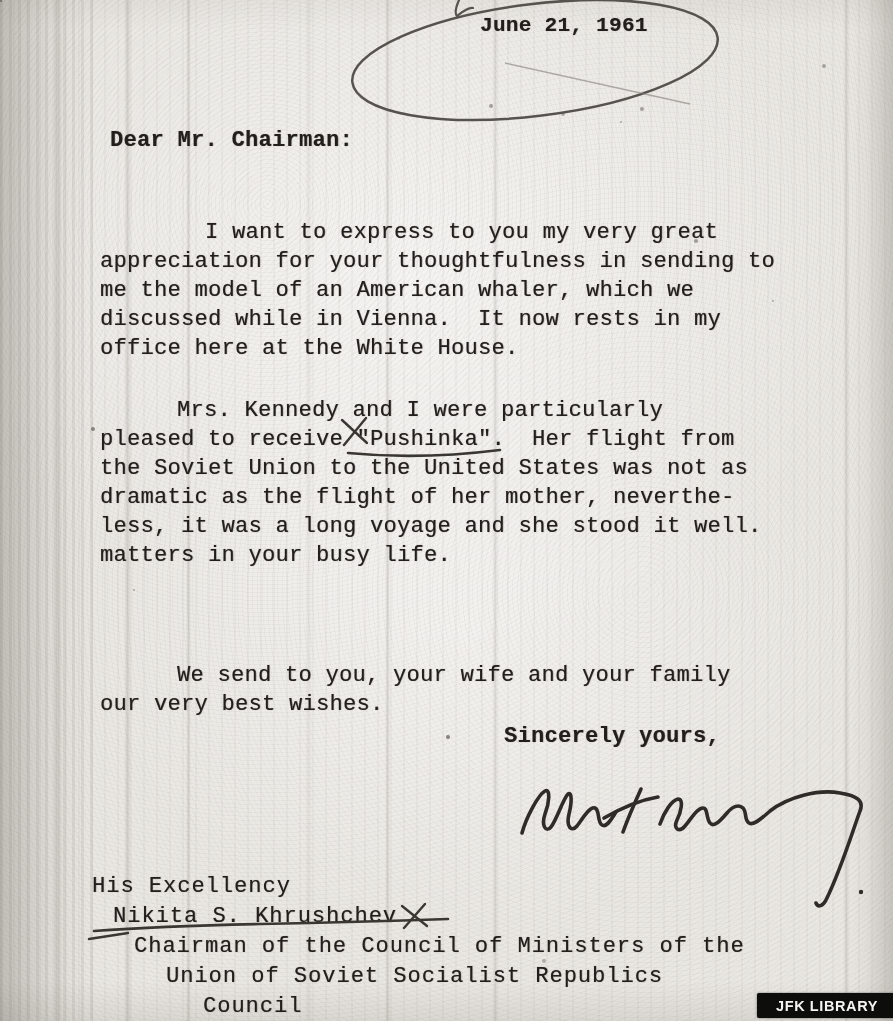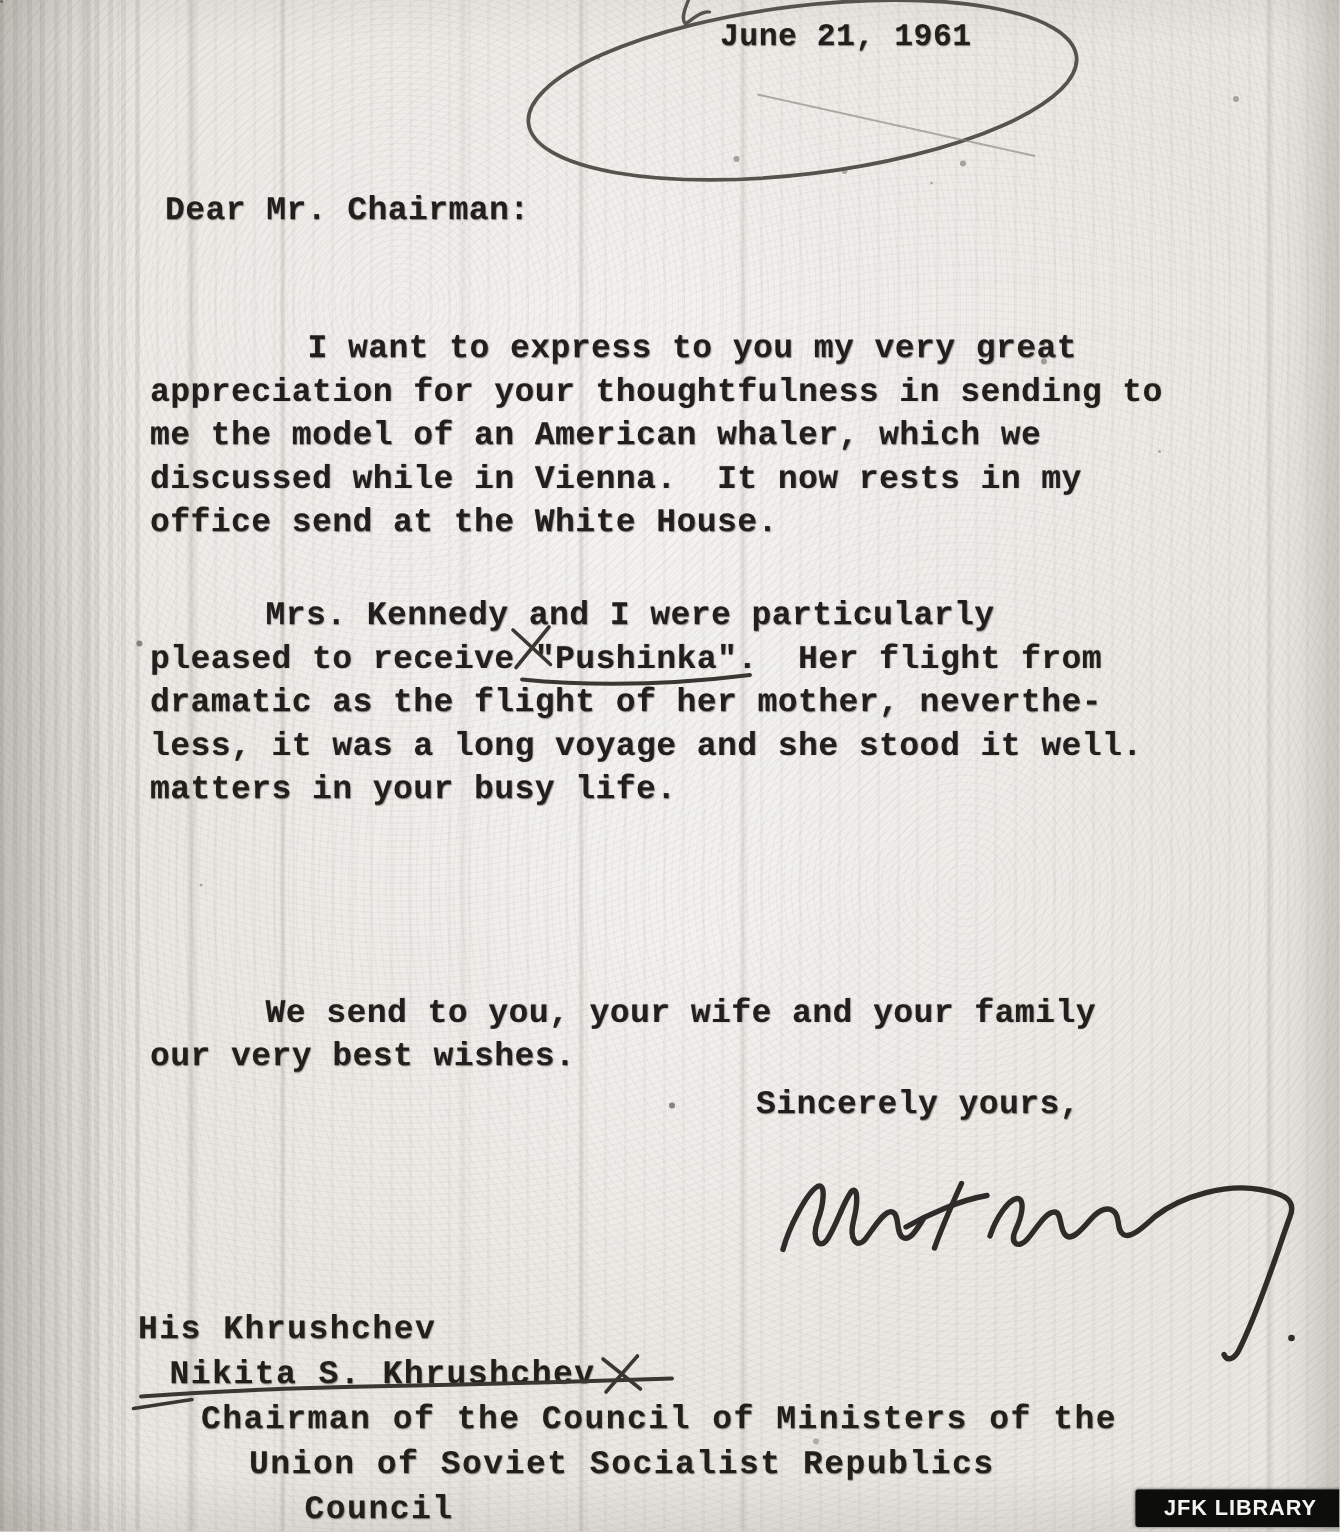--- a/index.html
+++ b/index.html
@@ -37,21 +37,21 @@
       133px 589px 0 0 rgba(45,42,38,0.35), 543px 960px 0 1px rgba(45,42,38,0.3),
       823px 65px 0 1px rgba(45,42,38,0.35), 490px 105px 0 1px rgba(55,52,48,0.4),
       562px 113px 0 1px rgba(55,52,48,0.35), 641px 108px 0 1px rgba(55,52,48,0.4),
       620px 121px 0 0 rgba(55,52,48,0.35), 398px 38px 0 0 rgba(55,52,48,0.3);}
   .tw{position:absolute;font-weight:bold;font-size:22px;letter-spacing:0.3px;
     text-shadow:0.4px 0.4px 0.8px rgba(28,25,22,0.55);white-space:pre;}
   .date-line{left:480px;top:14px;font-size:21px;}
   .salutation{left:110px;top:128px;}
   .para{position:absolute;left:100px;width:700px;}
   .p1{top:218px}.p2{top:396px}.p3{top:661px}
-  .tline{height:29px;line-height:29px;font-weight:bold;font-size:22px;letter-spacing:0.3px;
+  .tline{height:29px;line-height:29px;font-weight:normal;font-size:22px;letter-spacing:0.3px;
     text-shadow:0.4px 0.4px 0.8px rgba(28,25,22,0.55);white-space:pre;}
   .ind1{padding-left:105px}.ind2{padding-left:77px}
   .closing{left:504px;top:724px;}
   .address{position:absolute;left:92px;top:872px;}
   .address .tline{height:30px;line-height:30px;letter-spacing:1px;}
   .a1{padding-left:21px}.a2{padding-left:42px}.a3{padding-left:74px}.a4{padding-left:111px}
   .marks{position:absolute;left:0;top:0;pointer-events:none;}
   .badge{position:absolute;left:757px;top:993px;width:140px;height:25px;
     background:#0d0d0c;color:#f5f4f2;font-family:"Liberation Sans","DejaVu Sans",sans-serif;
     font-weight:bold;font-size:14.5px;letter-spacing:0.6px;display:flex;align-items:center;
@@ -75,40 +75,41 @@
 
   <div class="tw date-line">June 21, 1961</div>
 
   <div class="tw salutation">Dear Mr. Chairman:</div>
 
   <div class="para p1">
     <div class="tline ind1">I want to express to you my very great</div>
     <div class="tline">appreciation for your thoughtfulness in sending to</div>
     <div class="tline">me the model of an American whaler, which we</div>
     <div class="tline">discussed while in Vienna.  It now rests in my</div>
-    <div class="tline">office send at the White House.</div>
+    <div class="tline">office here at the White House.</div>
   </div>
 
   <div class="para p2">
     <div class="tline ind2">Mrs. Kennedy and I were particularly</div>
     <div class="tline">pleased to receive "Pushinka".  Her flight from</div>
+    <div class="tline">the Soviet Union to the United States was not as</div>
     <div class="tline">dramatic as the flight of her mother, neverthe-</div>
     <div class="tline">less, it was a long voyage and she stood it well.</div>
     <div class="tline">matters in your busy life.</div>
   </div>
 
   <div class="para p3">
     <div class="tline ind2">We send to you, your wife and your family</div>
     <div class="tline">our very best wishes.</div>
   </div>
 
   <div class="tw closing">Sincerely yours,</div>
 
   <div class="address">
-    <div class="tline">His Khrushchev</div>
+    <div class="tline">His Excellency</div>
     <div class="tline a1">Nikita S. Khrushchev</div>
     <div class="tline a2">Chairman of the Council of Ministers of the</div>
     <div class="tline a3">Union of Soviet Socialist Republics</div>
     <div class="tline a4">Council</div>
   </div>
 
   <svg class="marks" width="893" height="1021" viewBox="0 0 893 1021">
 
     <g>
       <ellipse cx="535" cy="60" rx="184" ry="56" transform="rotate(-7 535 60)" fill="none" stroke="#56534f" stroke-width="2.5"></ellipse>

